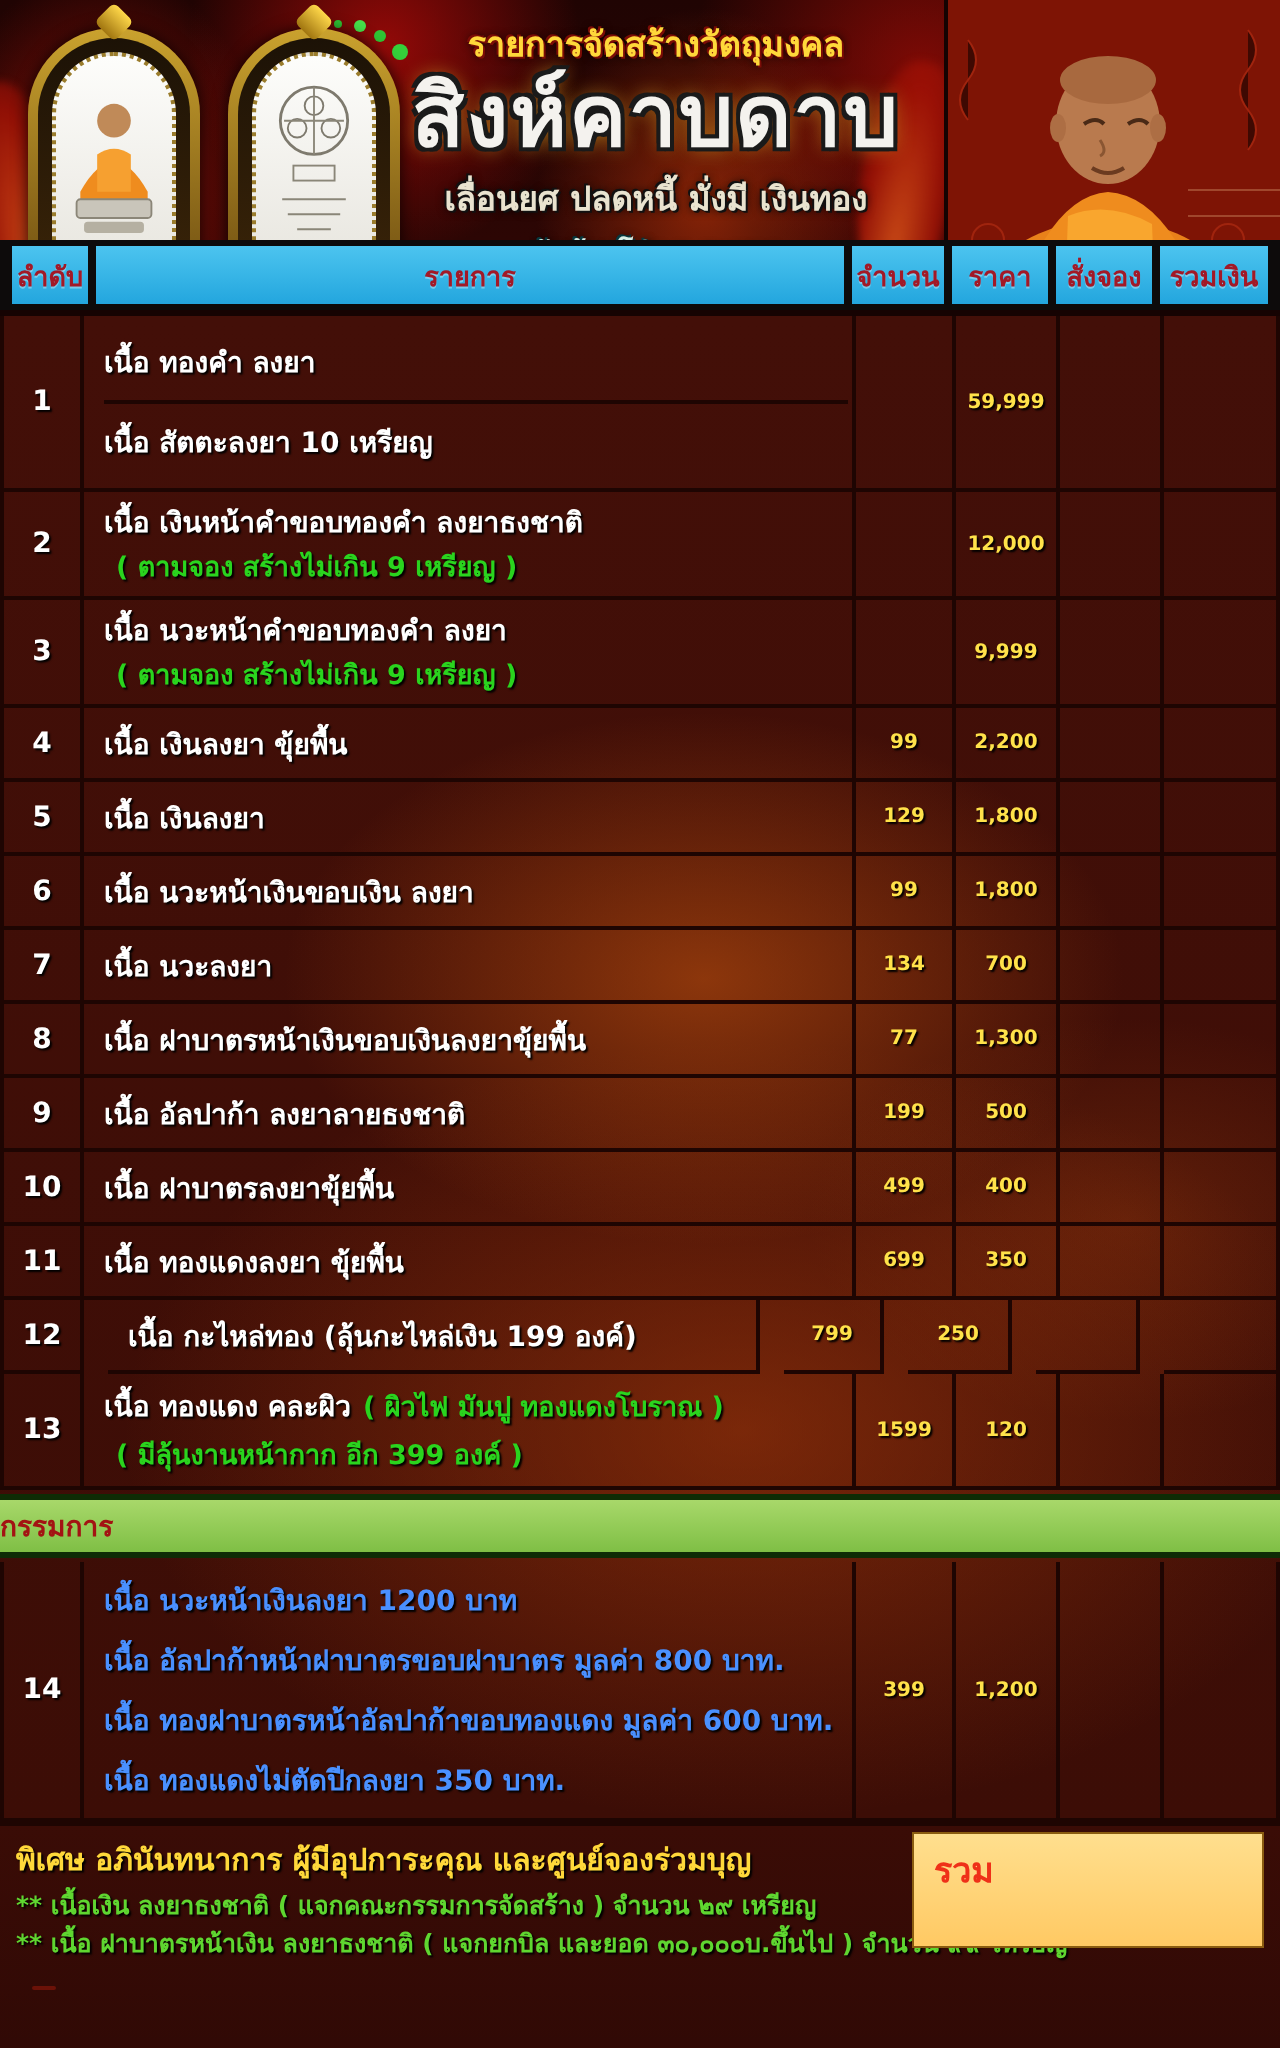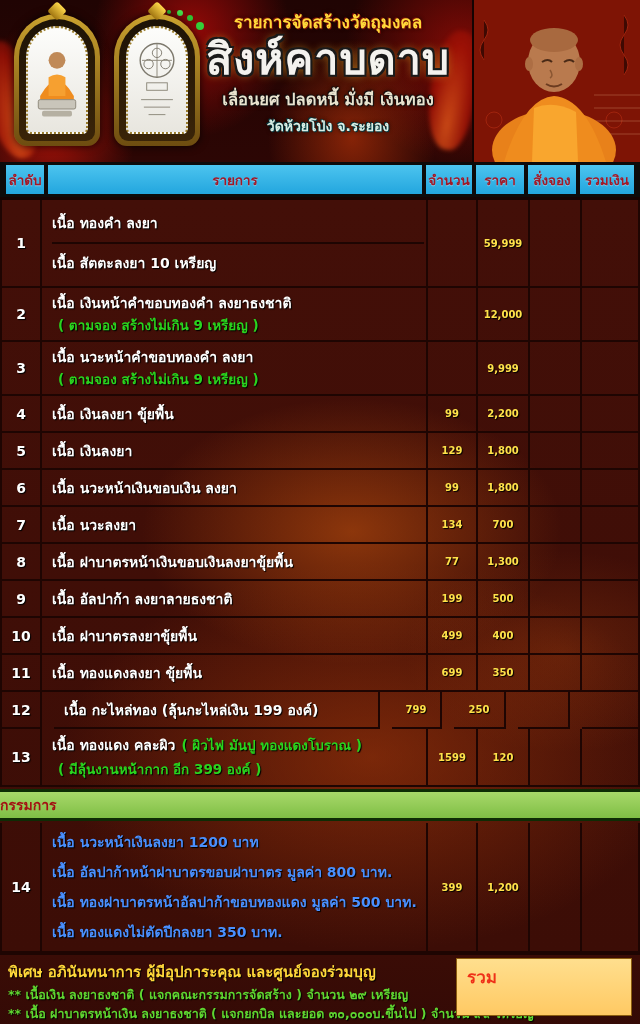--- a/index.html
+++ b/index.html
@@ -2,21 +2,21 @@
 <html><head>
 <meta charset="utf-8">
 <style>
   * { margin:0; padding:0; box-sizing:border-box; }
   html,body { background:#1b0402; }
   body { font-family:"DejaVu Sans","Liberation Sans",sans-serif; }
   .page{ position:relative; width:640px; height:1024px; margin:0 auto;
          background:linear-gradient(#3c0c06,#340a05); overflow:hidden; }
 
   
-  .hdr{ position:relative; height:162px; background:
+  .hdr{ position:relative; height:120px; background:
         radial-gradient(ellipse 120px 160px at 8% 80%, rgba(190,20,10,.8), rgba(190,20,10,0) 70%),
         radial-gradient(ellipse 140px 150px at 30% 20%, rgba(160,10,8,.9), rgba(160,10,8,0) 70%),
         radial-gradient(ellipse 120px 140px at 55% 85%, rgba(210,60,10,.55), rgba(210,60,10,0) 70%),
         radial-gradient(ellipse 160px 160px at 72% 30%, rgba(150,12,6,.8), rgba(150,12,6,0) 72%),
         linear-gradient(#200403,#2c0604); overflow:hidden; }
   .flame{ position:absolute; width:46px; height:120px; border-radius:50% 50% 40% 60%;
           background:radial-gradient(ellipse at 50% 80%, #e8581a, #a31206 60%, rgba(120,8,4,0));
           filter:blur(2px); opacity:.8; }
   .beads{ position:absolute; width:8px; height:8px; border-radius:50%; background:#35d03a;
           box-shadow:10px -8px 0 -1px #2fc434, 20px -13px 0 -1px #45e04a, 31px -14px 0 -2px #2fc434,
@@ -352,21 +352,21 @@
       <div class="trow r14" style="min-height: 126px;">
         <div class="cell c-no">14</div>
         <div class="cell c-item">
           <div class="iline">
             <span class="itxt blue">เนื้อ นวะหน้าเงินลงยา 1200 บาท</span>
           </div>
           <div class="iline">
             <span class="itxt blue">เนื้อ อัลปาก้าหน้าฝาบาตรขอบฝาบาตร มูลค่า  800 บาท.</span>
           </div>
           <div class="iline">
-            <span class="itxt blue">เนื้อ ทองฝาบาตรหน้าอัลปาก้าขอบทองแดง มูลค่า 500 บาท.</span>
+            <span class="itxt blue">เนื้อ ทองฝาบาตรหน้าอัลปาก้าขอบทองแดง มูลค่า 600 บาท.</span>
           </div>
           <div class="iline">
             <span class="itxt blue">เนื้อ ทองแดงไม่ตัดปีกลงยา 350 บาท.</span>
           </div>
         </div>
         <div class="cell c-num">399</div>
         <div class="cell c-num">1,200</div>
         <div class="cell"></div>
         <div class="cell"></div>
       </div>

